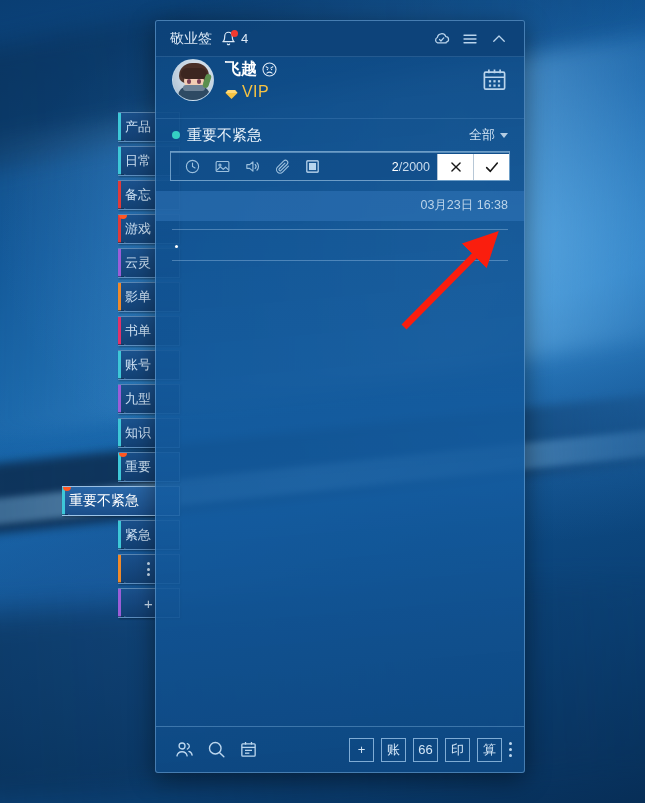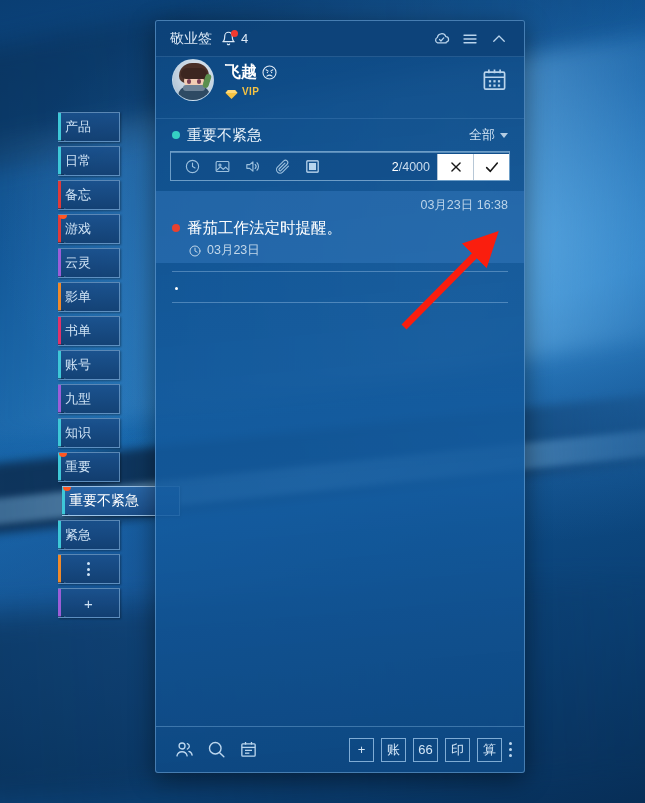--- a/index.html
+++ b/index.html
@@ -66,21 +66,21 @@
     position: absolute;
     left: 0;
     top: 112px;
     width: 160px;
     z-index: 5;
   }
   .cat-tab {
     position: relative;
     height: 30px;
     margin-bottom: 4px;
-    margin-left: 58px;
+    margin-left: 118px;
     width: 62px;
     display: flex;
     align-items: center;
     background: linear-gradient(180deg, rgba(26,80,140,0.92) 0%, rgba(18,62,112,0.92) 100%);
     border: 1px solid rgba(150,195,235,0.55);
     border-left: none;
     color: #cfe3f5;
     font-size: 13px;
     padding-left: 7px;
     white-space: nowrap;
@@ -244,22 +244,22 @@
   }
   .emoji-face {
     margin-left: 4px;
     width: 17px; height: 17px;
     display: inline-flex; align-items: center; justify-content: center;
   }
   .vip-row { display: flex; align-items: center; margin-top: 3px; }
   .vip-gem { width: 13px; height: 11px; }
   .vip-text {
     color: #f6c343;
-    font-size: 10px;
-    font-weight: bold;
+    font-size: 16px;
+    font-weight: normal;
     margin-left: 4px;
     letter-spacing: 0.4px;
   }
   #user-header .spacer { flex: 1; }
   #calendar-btn { color: #b9d4ec; cursor: pointer; display:flex; }
 
   
   #cat-row {
     height: 32px;
     display: flex;
@@ -651,52 +651,39 @@
         </svg>
       </span>
       <span class="ed-icon boxed">
         <svg width="17" height="17" viewBox="0 0 24 24">
           <rect x="4" y="4" width="16" height="16" rx="1" fill="none" stroke="#cfe6fa" stroke-width="1.6"></rect>
           <rect x="7" y="7" width="10" height="10" fill="#b9d6ee"></rect>
         </svg>
       </span>
       <span class="spacer"></span>
       <span id="char-count">
-        <b>2</b><span>/4000</span>
+        <b>2</b><span>/2000</span>
       </span>
       <span class="confirm-btn">
         <svg width="14" height="14" viewBox="0 0 24 24" fill="none" stroke="#1a1a1a" stroke-width="2.4" stroke-linecap="round">
           <line x1="5" y1="5" x2="19" y2="19"></line>
             <line x1="19" y1="5" x2="5" y2="19"></line>
         </svg>
       </span>
       <span class="confirm-btn">
         <svg width="16" height="16" viewBox="0 0 24 24" fill="none" stroke="#1a1a1a" stroke-width="2.4" stroke-linecap="round" stroke-linejoin="round">
           <polyline points="4 13 9.5 18.5 20 6"></polyline>
         </svg>
       </span>
     </div>
   </div>
 
   <div id="note-list">
       <div class="note highlight">
         <div class="note-time">03月23日 16:38</div>
-        <div class="note-body">
-          <span class="note-bullet red"></span>
-          <div>
-            <div class="note-text">番茄工作法定时提醒。</div>
-            <div class="note-remind">
-              <svg width="14" height="14" viewBox="0 0 24 24" fill="none" stroke="#c3d8ea" stroke-width="1.7" stroke-linecap="round">
-                <circle cx="12" cy="12" r="8.6"></circle>
-                <polyline points="12 7 12 12 15.6 14"></polyline>
-              </svg>
-              <span>03月23日</span>
-            </div>
-          </div>
-        </div>
       </div>
       <div class="note-sep"></div>
       <div class="note">
         <div class="note-body">
           <span class="note-bullet small"></span>
         </div>
       </div>
       <div class="note-sep"></div>
     </div>
 

